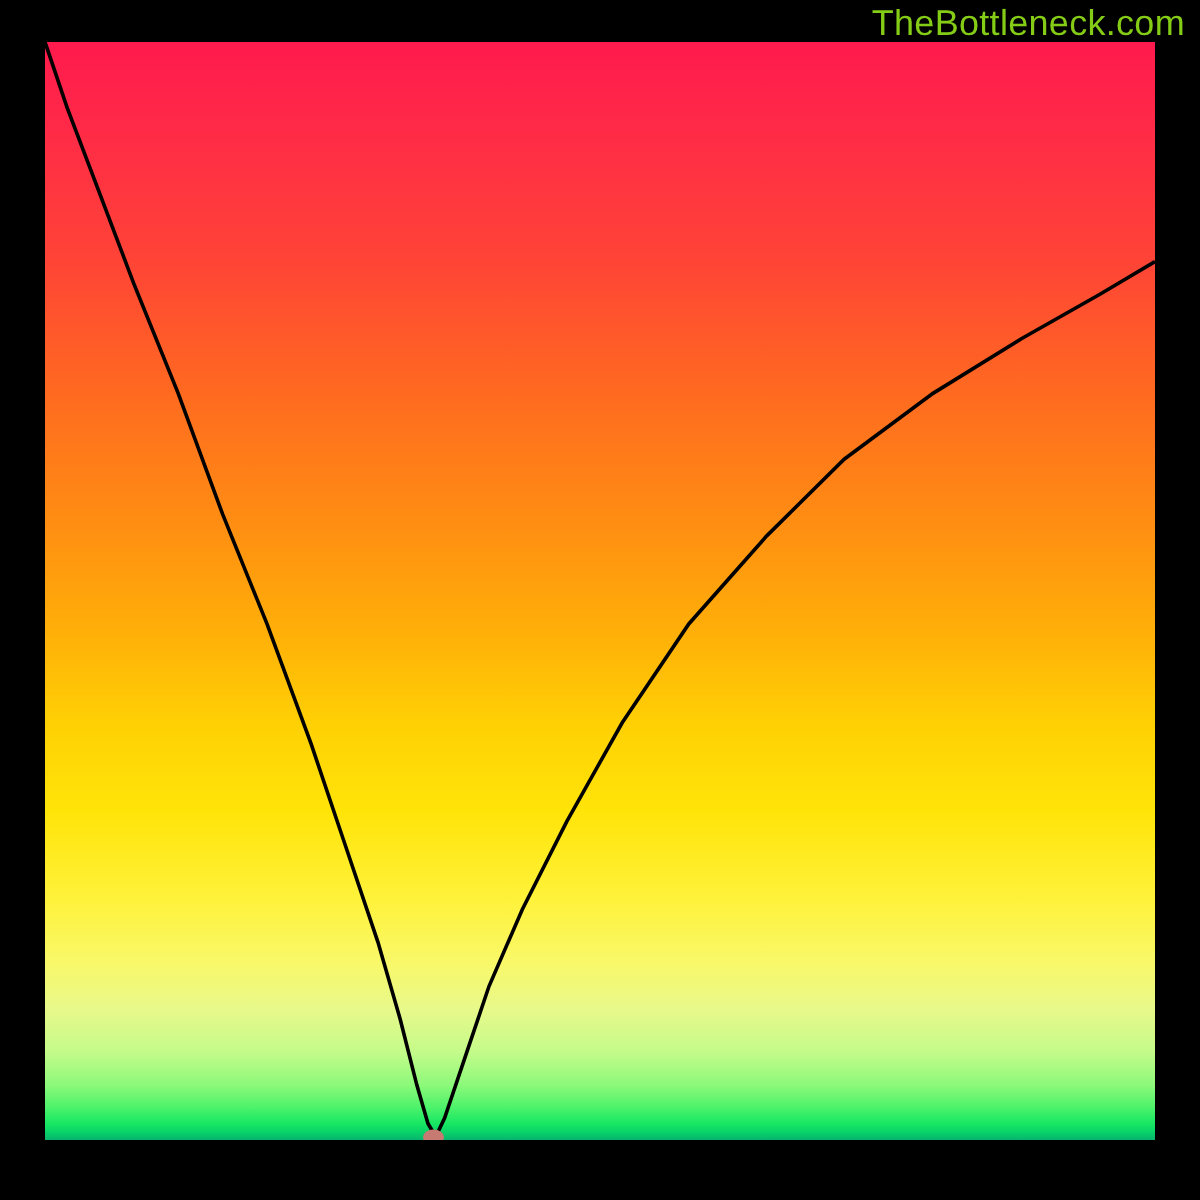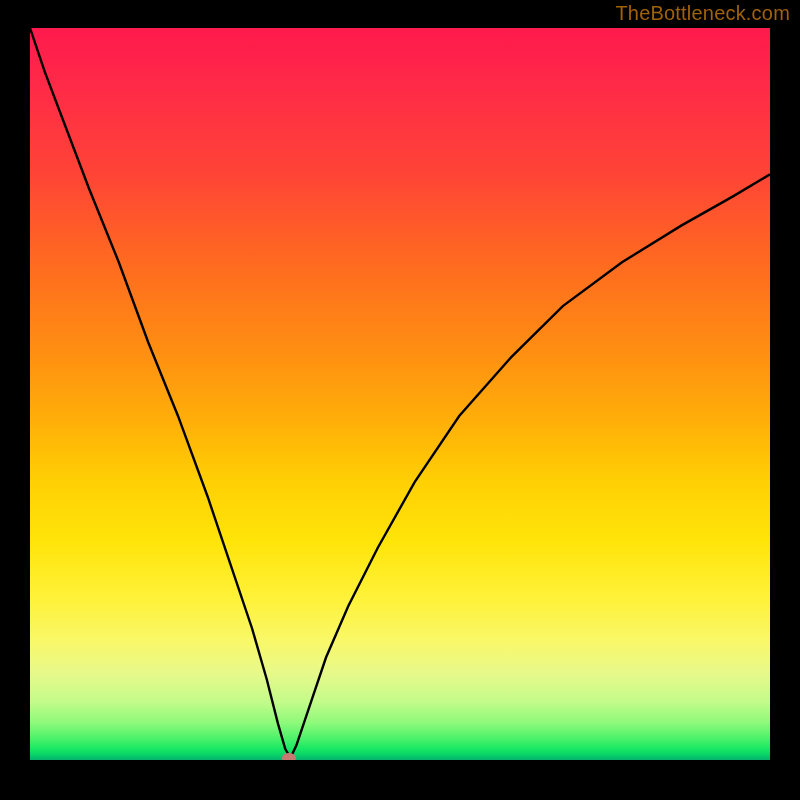--- a/index.html
+++ b/index.html
@@ -14,22 +14,22 @@
   .frame {
     position: relative;
     width: 800px;
     height: 800px;
     background: #000;
   }
   .watermark {
     position: absolute;
     top: 2px;
     right: 10px;
-    color: #a16207;
-    font-size: 20px;
+    color: #84cc16;
+    font-size: 24px;
     font-weight: 500;
     letter-spacing: 0.2px;
     z-index: 20;
   }
   .plot {
     position: absolute;
     
     left: 30px;
     top: 28px;
     width: 740px;

